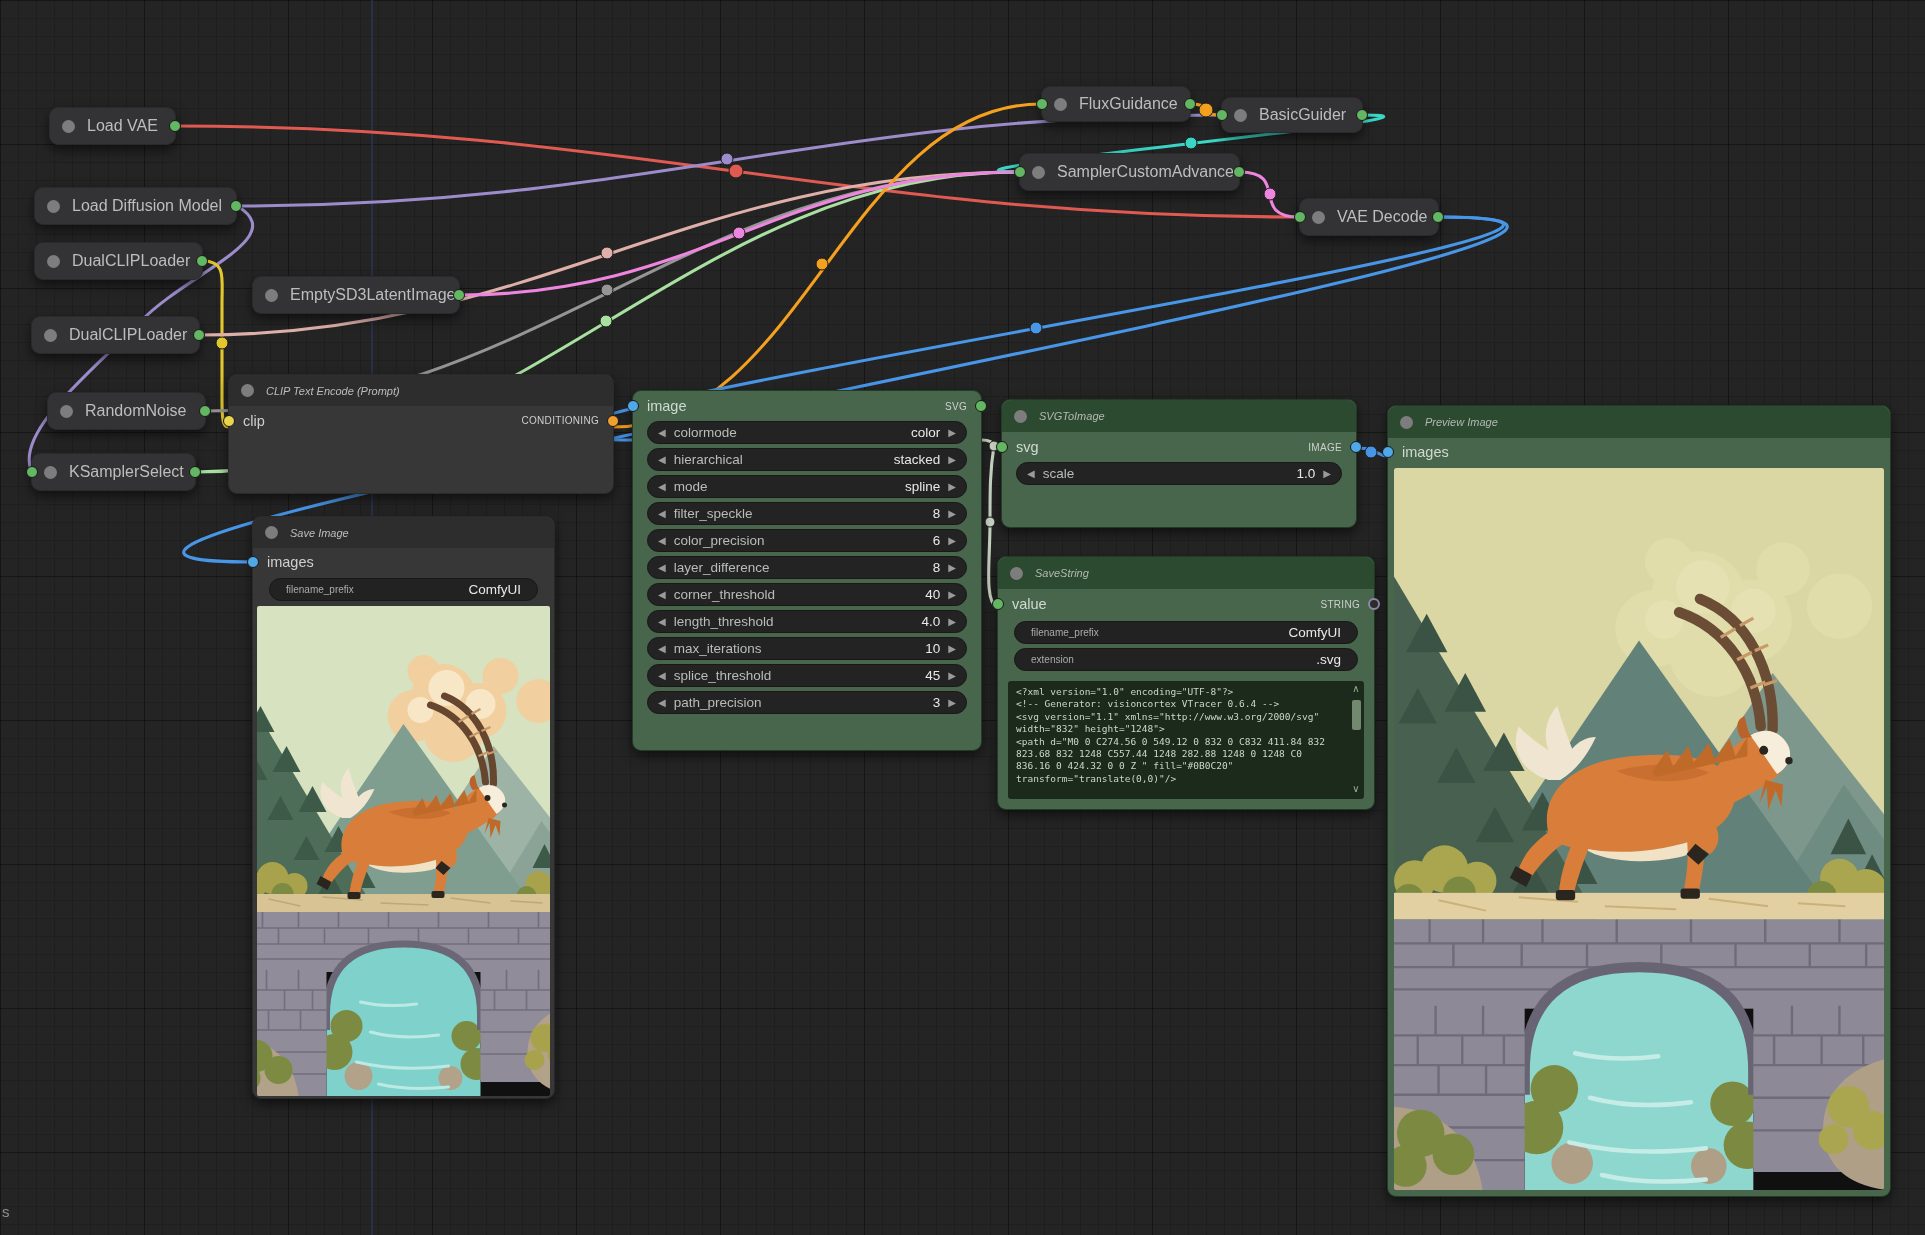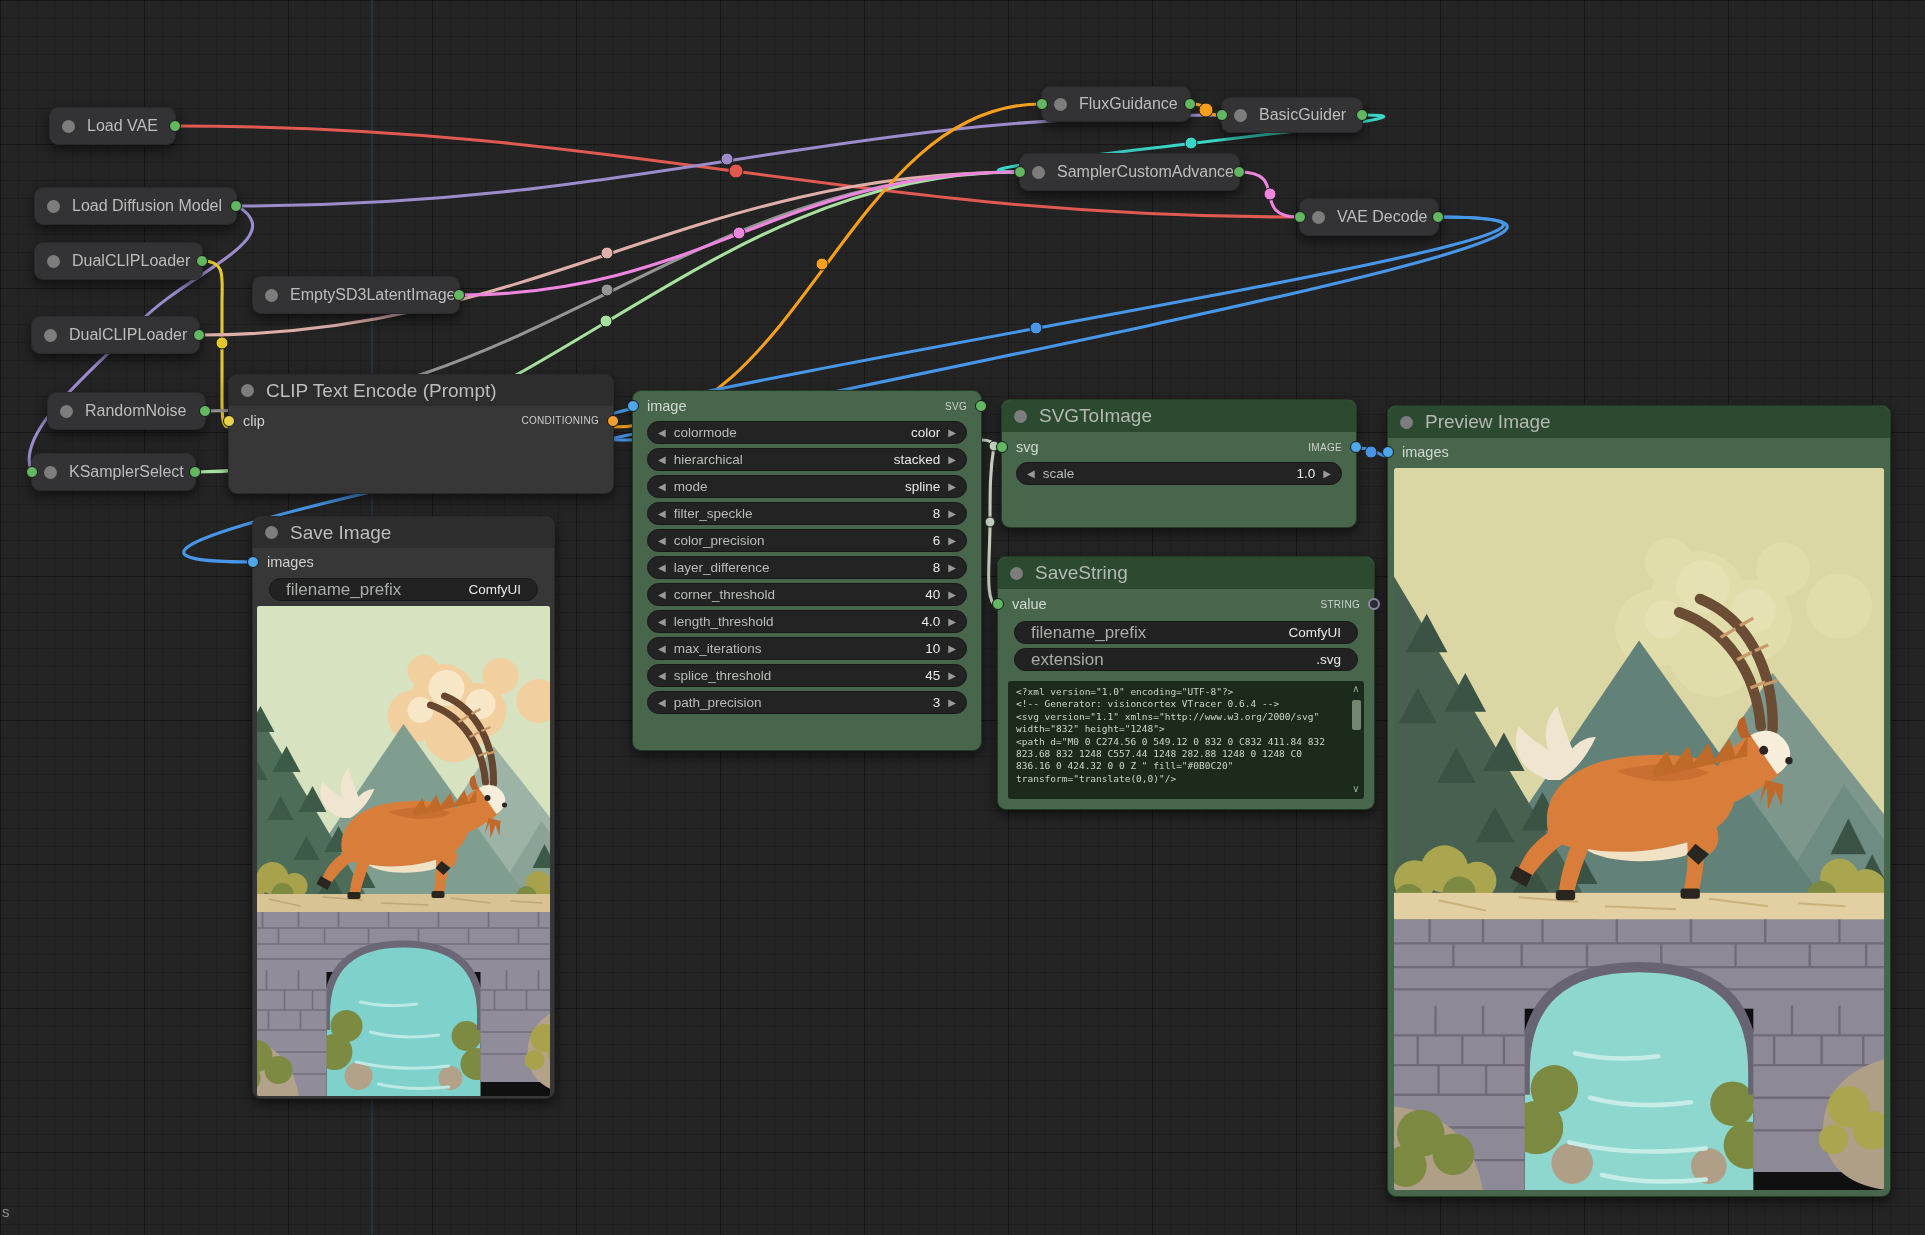--- a/index.html
+++ b/index.html
@@ -26,41 +26,41 @@
   .edge-dot{position:absolute;width:12px;height:12px;border-radius:50%;border:1px solid #191919;box-sizing:border-box;}
   .edge-in{left:-6px;top:50%;margin-top:-6px;}
   .edge-out{right:-6px;top:50%;margin-top:-6px;}
 
   .full{box-sizing:border-box;}
   .dark-node{background:#373737;border:1px solid #2a2a2a;}
   .green-node{background:#47664b;border:1px solid #223a26;}
   .nheader{display:flex;align-items:center;padding:0 12px;border-radius:9px 9px 0 0;}
   .dark-node .nheader{background:#2d2d2d;height:31px;}
   .green-node .nheader{background:#2b4a2f;height:32px;}
-  .ntitle{font-size:19px;color:#b4b9b4;white-space:nowrap;}
+  .ntitle{font-size:11px;color:#b4b9b4;white-space:nowrap;font-style:italic;}
   .dark-node .ntitle{color:#bdbdbd;}
   .prow{position:relative;display:flex;align-items:center;padding:0 14px;height:29px;}
   .plabel{font-size:14.5px;color:#cfcfcf;}
   .green-node .plabel{color:#d2d9d2;}
   .ptype{margin-left:auto;font-size:10px;color:#cfcfcf;letter-spacing:.3px;}
   .pdot{position:absolute;width:12px;height:12px;border-radius:50%;border:1px solid #191919;box-sizing:border-box;top:50%;margin-top:-6px;}
   .pdot.in{left:-6px;} .pdot.out{right:-6px;}
   .d-green{background:#63b763;} .d-blue{background:#4fa8e8;} .d-yellow{background:#e8d44d;}
   .d-orange{background:#f0a030;} .d-string{background:#2c2c2c;border:2px solid #8f86a8;}
 
   .widgets{display:flex;flex-direction:column;gap:4px;padding:0 14px;}
   .widget{height:23px;border-radius:12px;background:#232323;border:1px solid #181818;display:flex;
     align-items:center;padding:0 10px;box-sizing:border-box;}
   .warr{font-size:10px;color:#9a9a9a;line-height:1;flex:0 0 auto;cursor:pointer;}
   .warr-l::before{content:"\25C0";} .warr-r::before{content:"\25B6";}
   .wlabel{font-size:13.5px;color:#b8bdb8;margin-left:8px;white-space:nowrap;}
   .wvalue{font-size:13.5px;color:#e8e8e8;margin-left:auto;margin-right:8px;white-space:nowrap;}
   .field{height:23px;border-radius:12px;background:#222;border:1px solid #181818;display:flex;
     align-items:center;padding:0 16px;box-sizing:border-box;}
-  .flabel{font-size:17px;color:#a8ada8;}
+  .flabel{font-size:10px;color:#a8ada8;}
   .fvalue{font-size:13.5px;color:#e8e8e8;margin-left:auto;}
 
   .textbox{position:absolute;background:#191919;border-radius:4px;color:#dcdcdc;
     font-family:"DejaVu Sans Mono", monospace;font-size:9.5px;line-height:12px;
     padding:4px 8px;box-sizing:border-box;white-space:pre-wrap;overflow:hidden;}
   .xmlbox{position:absolute;background:#1c2a1c;border-radius:3px;color:#c9d8c9;
     font-family:"DejaVu Sans Mono", monospace;font-size:9.5px;line-height:12.4px;
     padding:5px 18px 5px 8px;box-sizing:border-box;white-space:pre-wrap;overflow:hidden;}
   .sbar{position:absolute;right:2px;top:3px;bottom:3px;width:12px;display:flex;flex-direction:column;align-items:center;}
   .sarr{color:#93ad93;font-size:10px;line-height:10px;font-family:"DejaVu Sans", sans-serif;cursor:pointer;}

